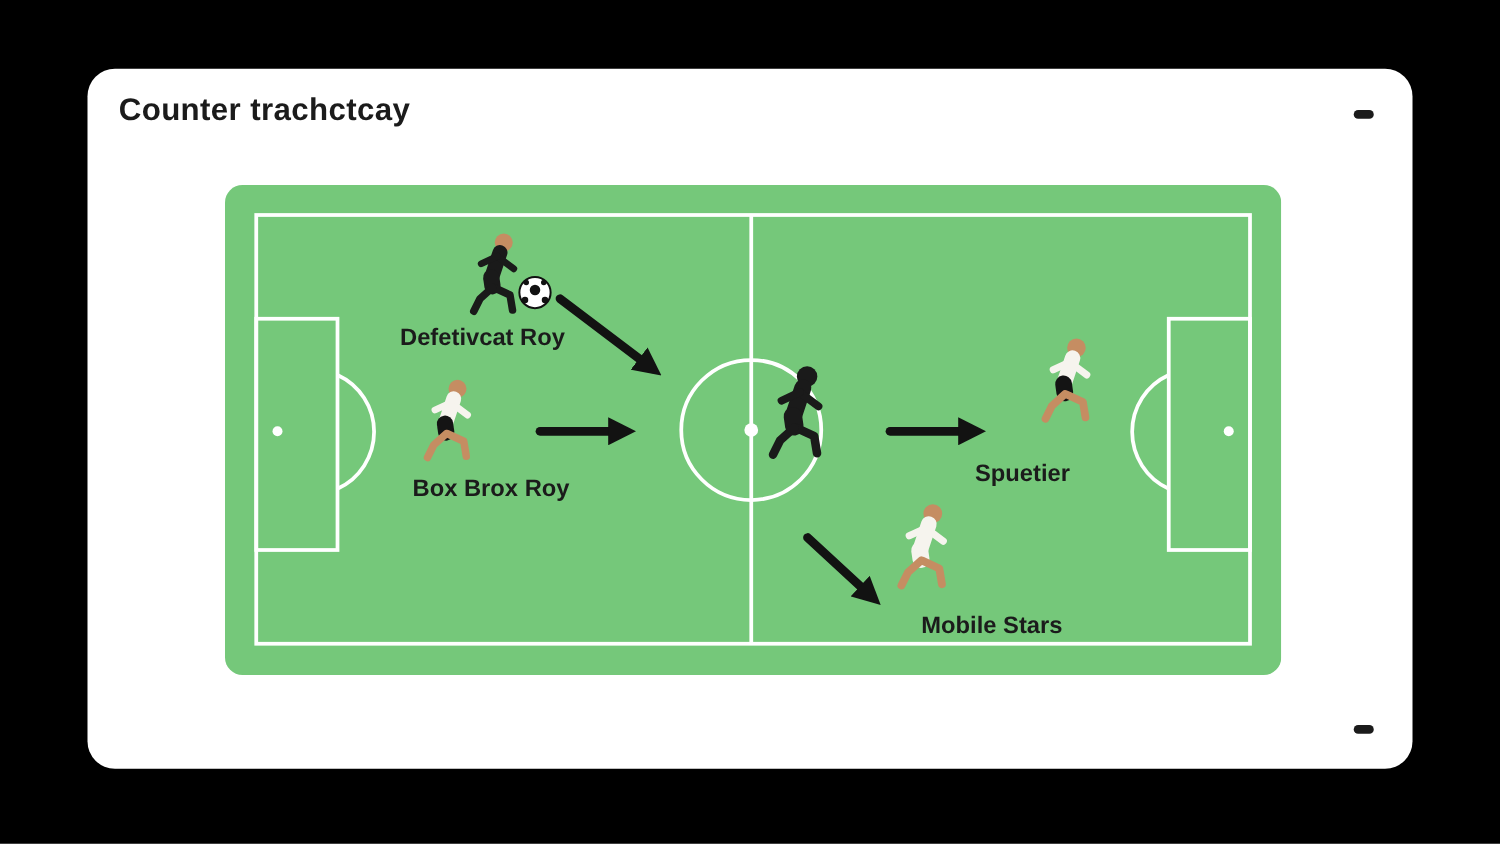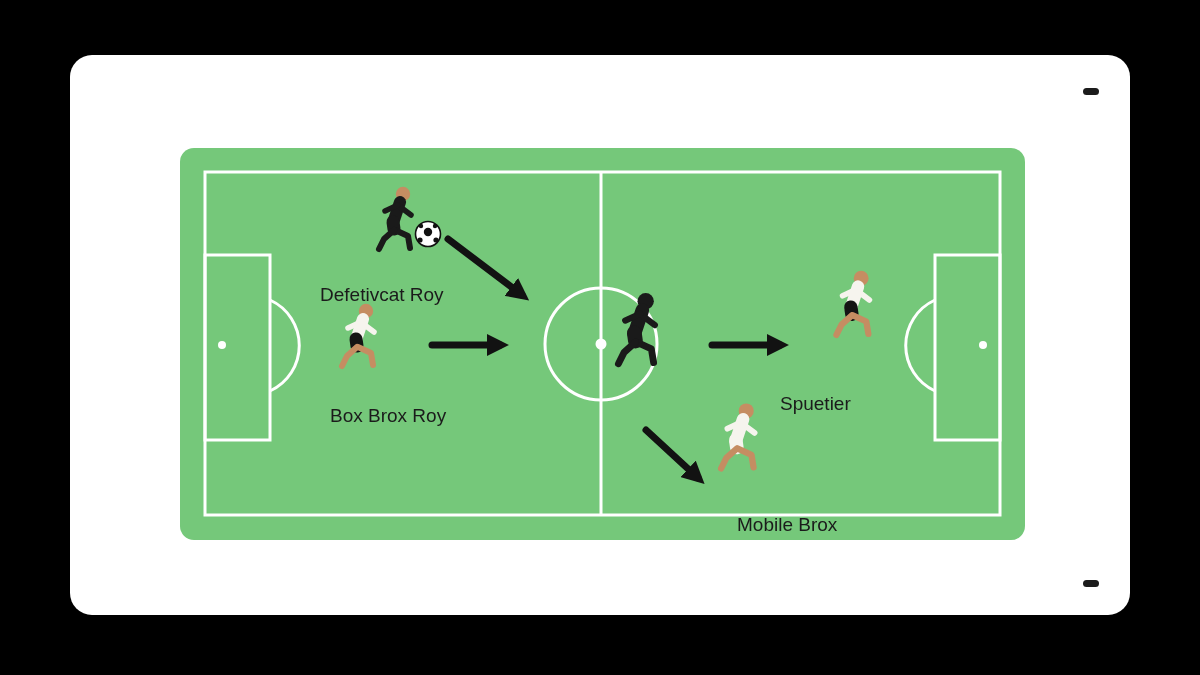--- a/index.html
+++ b/index.html
@@ -34,34 +34,34 @@
   .dash.top { left: 1013px; top: 33px; }
   .dash.bottom { left: 1013px; top: 525px; }
   .pitch-svg {
     position: absolute;
     left: 180px; top: 148px;
     width: 845px; height: 392px;
   }
   .label {
     position: absolute;
     font-size: 19px;
-    font-weight: 400;
+    font-weight: 700;
     color: var(--text, #161616);
     white-space: nowrap;
-    margin-top: 24px;
   }
   .label-defender { left: 320px; top: 260px; }
   .label-box     { left: 330px; top: 381px; }
   .label-striker { left: 780px; top: 369px; }
   .label-mobile  { left: 737px; top: 490px; }
 </style>
 </head>
 <body>
 
 <div class="card">
+  <div class="slide-title">Counter trachctcay</div>
   <span class="dash top"></span>
   <span class="dash bottom"></span>
 </div>
 
 <svg class="pitch-svg" viewBox="0 0 845 392">
   <defs>
     <marker id="ah" viewBox="0 0 10 10" refX="6" refY="5" markerWidth="3.2" markerHeight="3.2" orient="auto">
       <path d="M0 0 L10 5 L0 10 z" fill="var(--arrow, #121212)"></path>
     </marker>
     <symbol id="runner" viewBox="0 0 44 64" overflow="visible">
@@ -108,13 +108,13 @@
   </g>
   <use href="#runner" x="158" y="155" width="46" height="64" style="--p-skin:var(--skin);--p-shirt:var(--shirt-light);--p-shorts:var(--shorts-dark);--p-legs:var(--skin)"></use>
   <use href="#runner" x="435" y="144" width="50" height="73" style="--p-skin:var(--shirt-dark);--p-shirt:var(--shirt-dark);--p-shorts:var(--shirt-dark);--p-legs:var(--shirt-dark)"></use>
   <use href="#runner" x="653" y="122" width="46" height="66" style="--p-skin:var(--skin);--p-shirt:var(--shirt-light);--p-shorts:var(--shorts-dark);--p-legs:var(--skin)"></use>
   <use href="#runner" x="538" y="254" width="46" height="68" style="--p-skin:var(--skin);--p-shirt:var(--shirt-light);--p-shorts:var(--shirt-light);--p-legs:var(--skin)"></use>
 </svg>
 
 <div class="label label-defender">Defetivcat Roy</div>
 <div class="label label-box">Box Brox Roy</div>
 <div class="label label-striker">Spuetier</div>
-<div class="label label-mobile">Mobile Brox</div>
+<div class="label label-mobile">Mobile Stars</div>
 
 </body></html>

